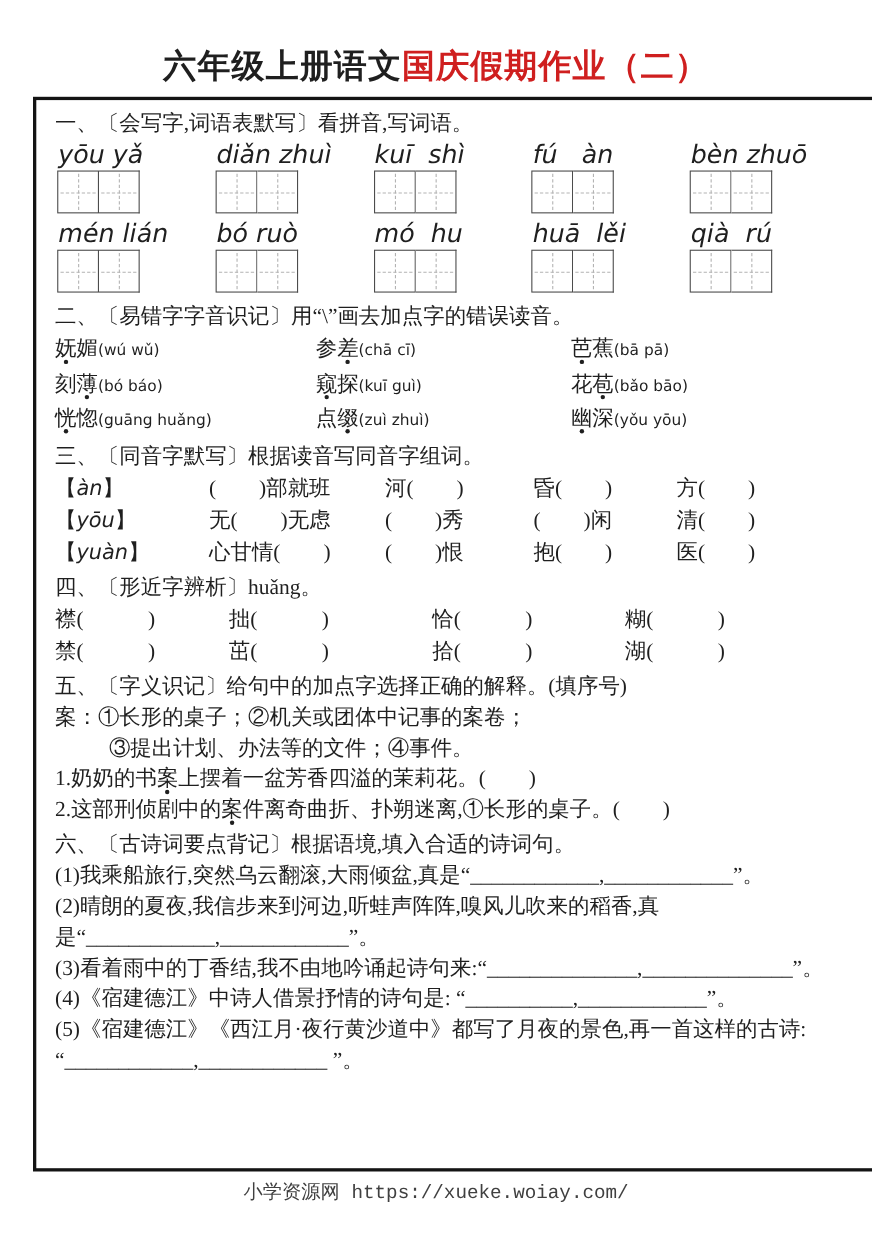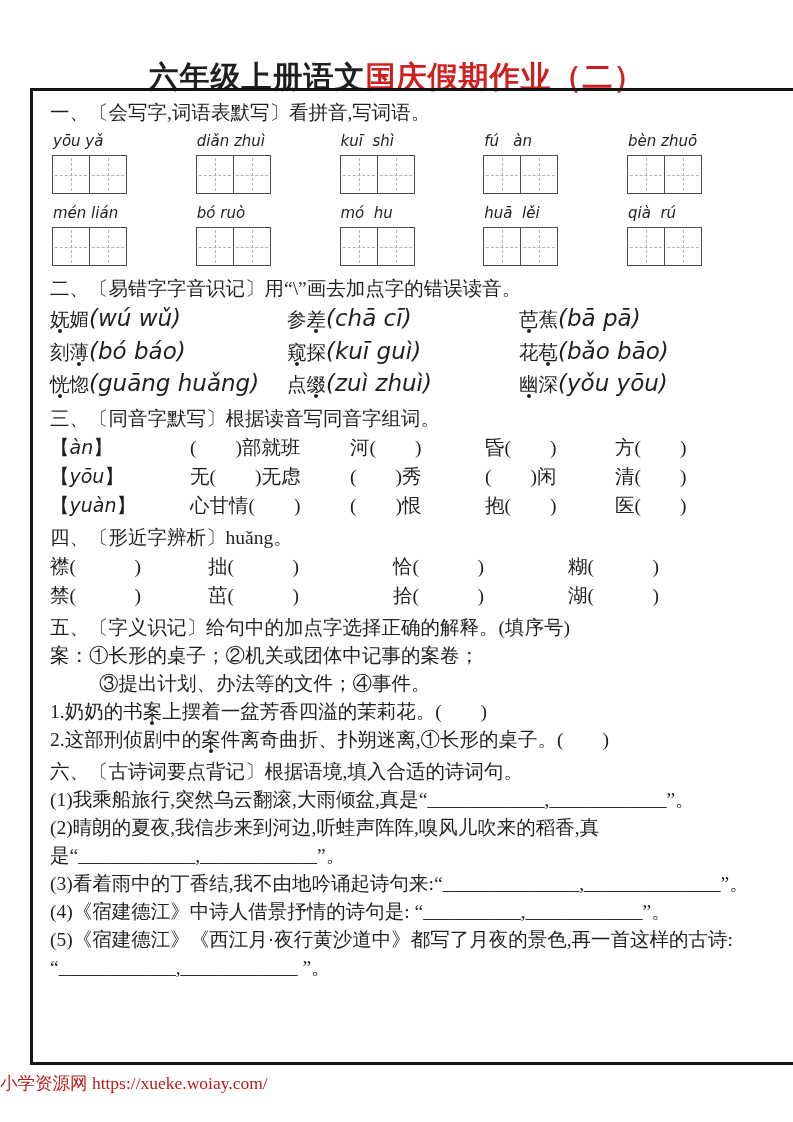--- a/index.html
+++ b/index.html
@@ -3,64 +3,64 @@
 <meta charset="utf-8">
 <style>
   html,body{margin:0;padding:0;}
   body{
     width:793px;height:1122px;background:#ffffff;
     font-family:"Liberation Serif","DejaVu Serif",serif;
     color:#1f1f1f;position:relative;overflow:hidden;
   }
   .page{width:793px;height:1122px;position:relative;}
   .title{
-    margin:0;padding-top:60px;text-align:center;
+    margin:0;padding-top:44px;text-align:center;
     font-size:30px;font-weight:700;letter-spacing:1px;line-height:34px;
   }
   .title .red{color:#cf1f1f;}
   .sheet{
     position:absolute;left:30px;top:88px;width:772px;min-height:977px;
     box-sizing:border-box;border:3px solid #141414;
     padding:8px 14px 6px 17px;
     font-size:19.5px;line-height:28px;
   }
   p.heading{margin:4px 0 0 0;}
   p.heading:first-child{margin-top:0;}
   p.line{margin:0;}
   .indent{padding-left:49px;}
   
   .py-row{display:flex;justify-content:space-between;padding:2px 52px 5px 2px;}
   .py-col{width:106px;}
   .py-label{
     font-family:"DejaVu Sans","Liberation Sans",sans-serif;
-    font-style:italic;font-size:15px;line-height:24px;white-space:pre;padding-left:1px;
+    font-style:italic;font-size:23px;line-height:24px;white-space:pre;padding-left:1px;
   }
   .tian{display:flex;width:77px;margin-top:2px;}
   .cell{width:36px;height:37px;border:1.5px solid #4c4c4c;position:relative;background:#fff;}
   .cell + .cell{border-left:none;}
   .cell::before{content:"";position:absolute;top:2px;bottom:2px;left:50%;border-left:1px dashed #b3b3b3;}
   .cell::after{content:"";position:absolute;left:2px;right:2px;top:50%;border-top:1px dashed #b3b3b3;}
   
   .s2-grid{display:grid;grid-template-columns:237px 232px 1fr;line-height:30.5px;}
-  .pinyin{font-family:"DejaVu Sans","Liberation Sans",sans-serif;font-style:italic;font-size:23px;}
+  .pinyin{font-family:"DejaVu Sans","Liberation Sans",sans-serif;font-size:14px;}
   .dotchar{position:relative;}
   .dotchar::after{
     content:"";position:absolute;left:50%;bottom:-3px;width:4px;height:4px;
     margin-left:-2px;background:#1f1f1f;border-radius:50%;
   }
   
   .s3-row{display:grid;grid-template-columns:140px 160px 135px 130px 1fr;line-height:29px;}
   .pyi{font-style:italic;font-family:"DejaVu Sans","Liberation Sans",sans-serif;font-size:19px;}
   
   .s4-row{display:grid;grid-template-columns:158px 185px 175px 1fr;line-height:29px;}
   
   .footer{
-    position:absolute;left:0;width:100%;top:1071px;text-align:left;
-    color:#b91c1c;font-size:17.5px;
-    font-family:Liberation Serif, serif;
+    position:absolute;left:0;width:100%;top:1071px;text-align:center;
+    color:#404040;font-size:17.5px;
+    font-family:Liberation Mono, monospace;
   }
 </style>
 </head>
 <body>
 
 <div class="page">
 
   <h1 class="title"><span>六年级上册语文</span><span class="red">国庆假期作业（二）</span></h1>
 
   <div class="sheet">

